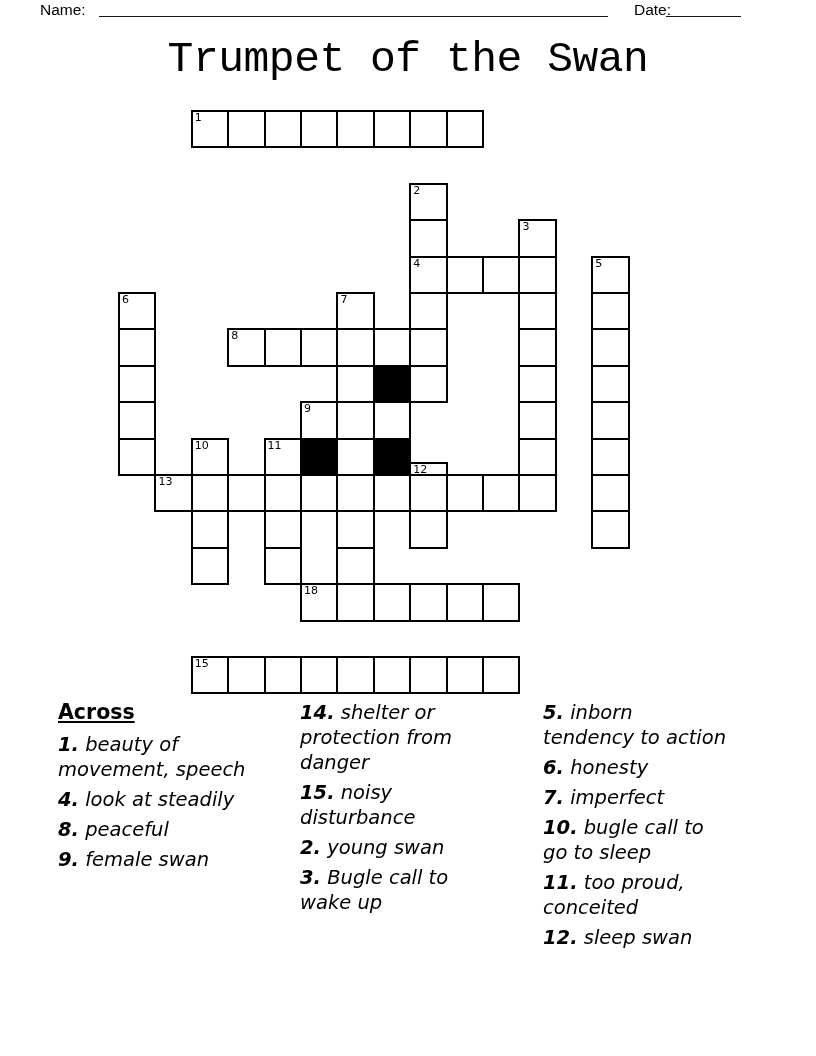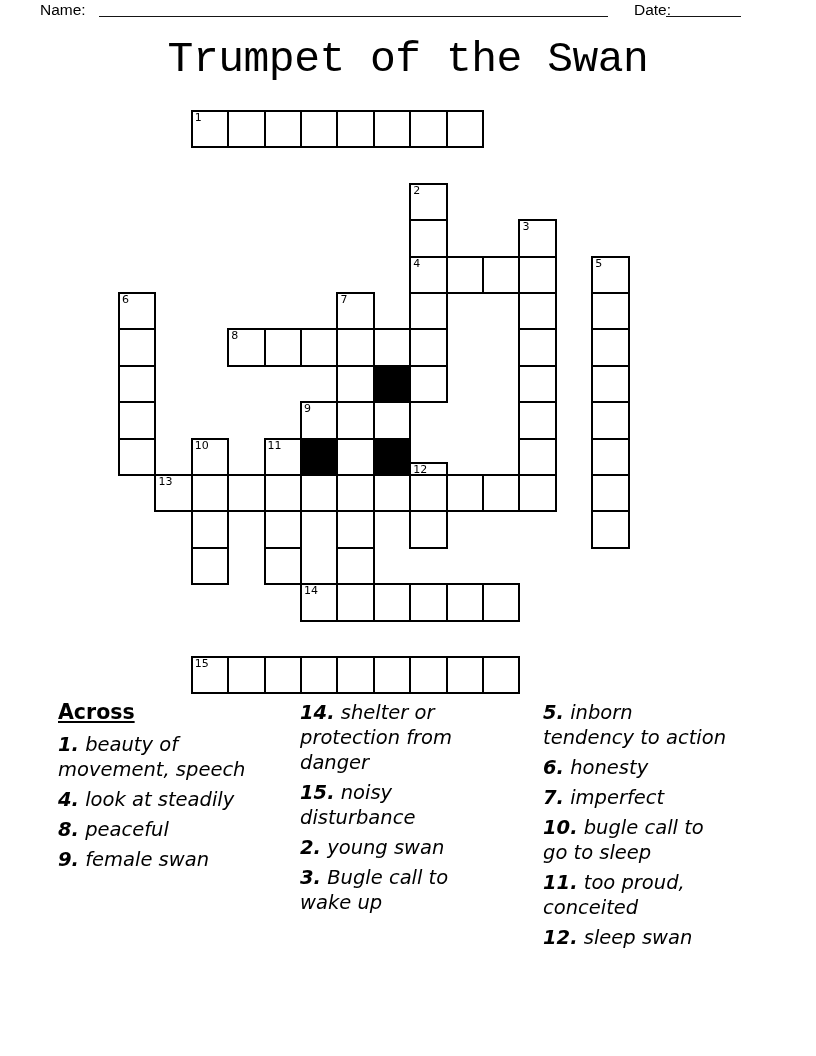--- a/index.html
+++ b/index.html
@@ -168,21 +168,21 @@
     <div class="cell" style="left: 591.2px; top: 474px; width: 38.4px; height: 38.4px;"></div>
     <div class="cell" style="left: 190.8px; top: 510.4px; width: 38.4px; height: 38.4px;"></div>
     <div class="cell" style="left: 263.6px; top: 510.4px; width: 38.4px; height: 38.4px;"></div>
     <div class="cell" style="left: 336.4px; top: 510.4px; width: 38.4px; height: 38.4px;"></div>
     <div class="cell" style="left: 409.2px; top: 510.4px; width: 38.4px; height: 38.4px;"></div>
     <div class="cell" style="left: 591.2px; top: 510.4px; width: 38.4px; height: 38.4px;"></div>
     <div class="cell" style="left: 190.8px; top: 546.8px; width: 38.4px; height: 38.4px;"></div>
     <div class="cell" style="left: 263.6px; top: 546.8px; width: 38.4px; height: 38.4px;"></div>
     <div class="cell" style="left: 336.4px; top: 546.8px; width: 38.4px; height: 38.4px;"></div>
     <div class="cell" style="left: 300px; top: 583.2px; width: 38.4px; height: 38.4px;">
-      <span class="cellnum">14</span>
+      <span class="cellnum">18</span>
     </div>
     <div class="cell" style="left: 336.4px; top: 583.2px; width: 38.4px; height: 38.4px;"></div>
     <div class="cell" style="left: 372.8px; top: 583.2px; width: 38.4px; height: 38.4px;"></div>
     <div class="cell" style="left: 409.2px; top: 583.2px; width: 38.4px; height: 38.4px;"></div>
     <div class="cell" style="left: 445.6px; top: 583.2px; width: 38.4px; height: 38.4px;"></div>
     <div class="cell" style="left: 482px; top: 583.2px; width: 38.4px; height: 38.4px;"></div>
     <div class="cell" style="left: 190.8px; top: 656px; width: 38.4px; height: 38.4px;">
       <span class="cellnum">15</span>
     </div>
     <div class="cell" style="left: 227.2px; top: 656px; width: 38.4px; height: 38.4px;"></div>

